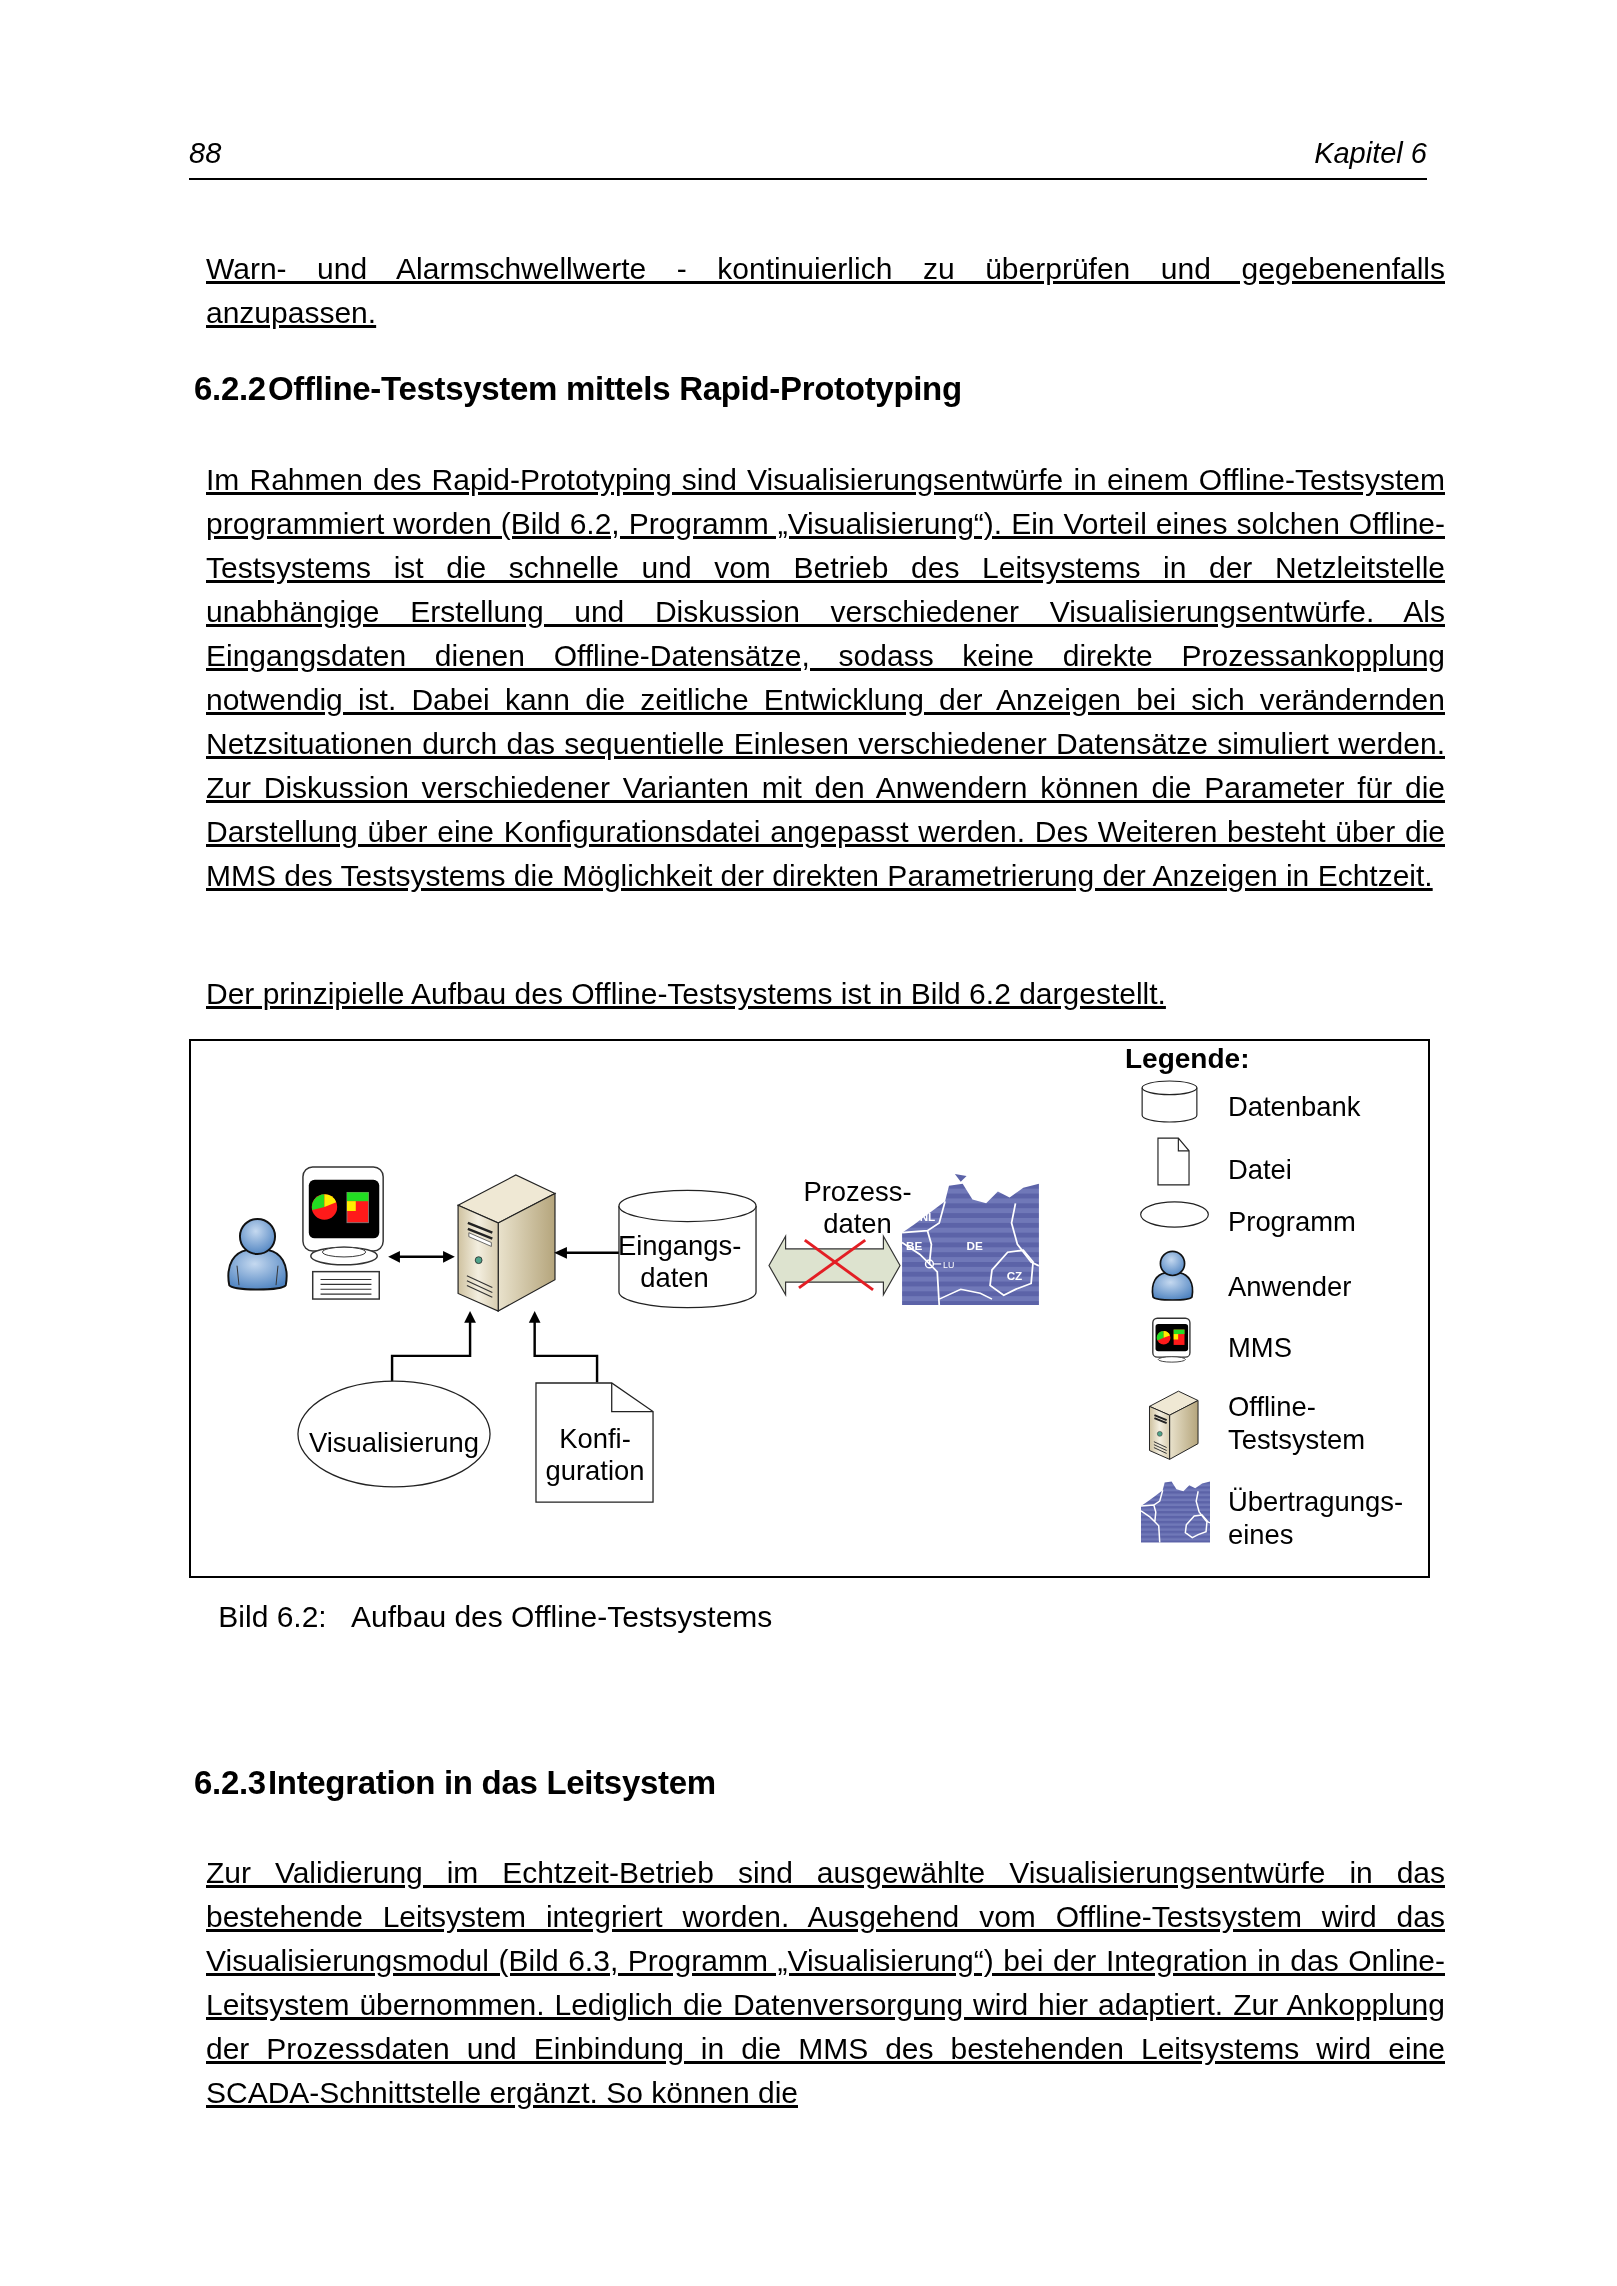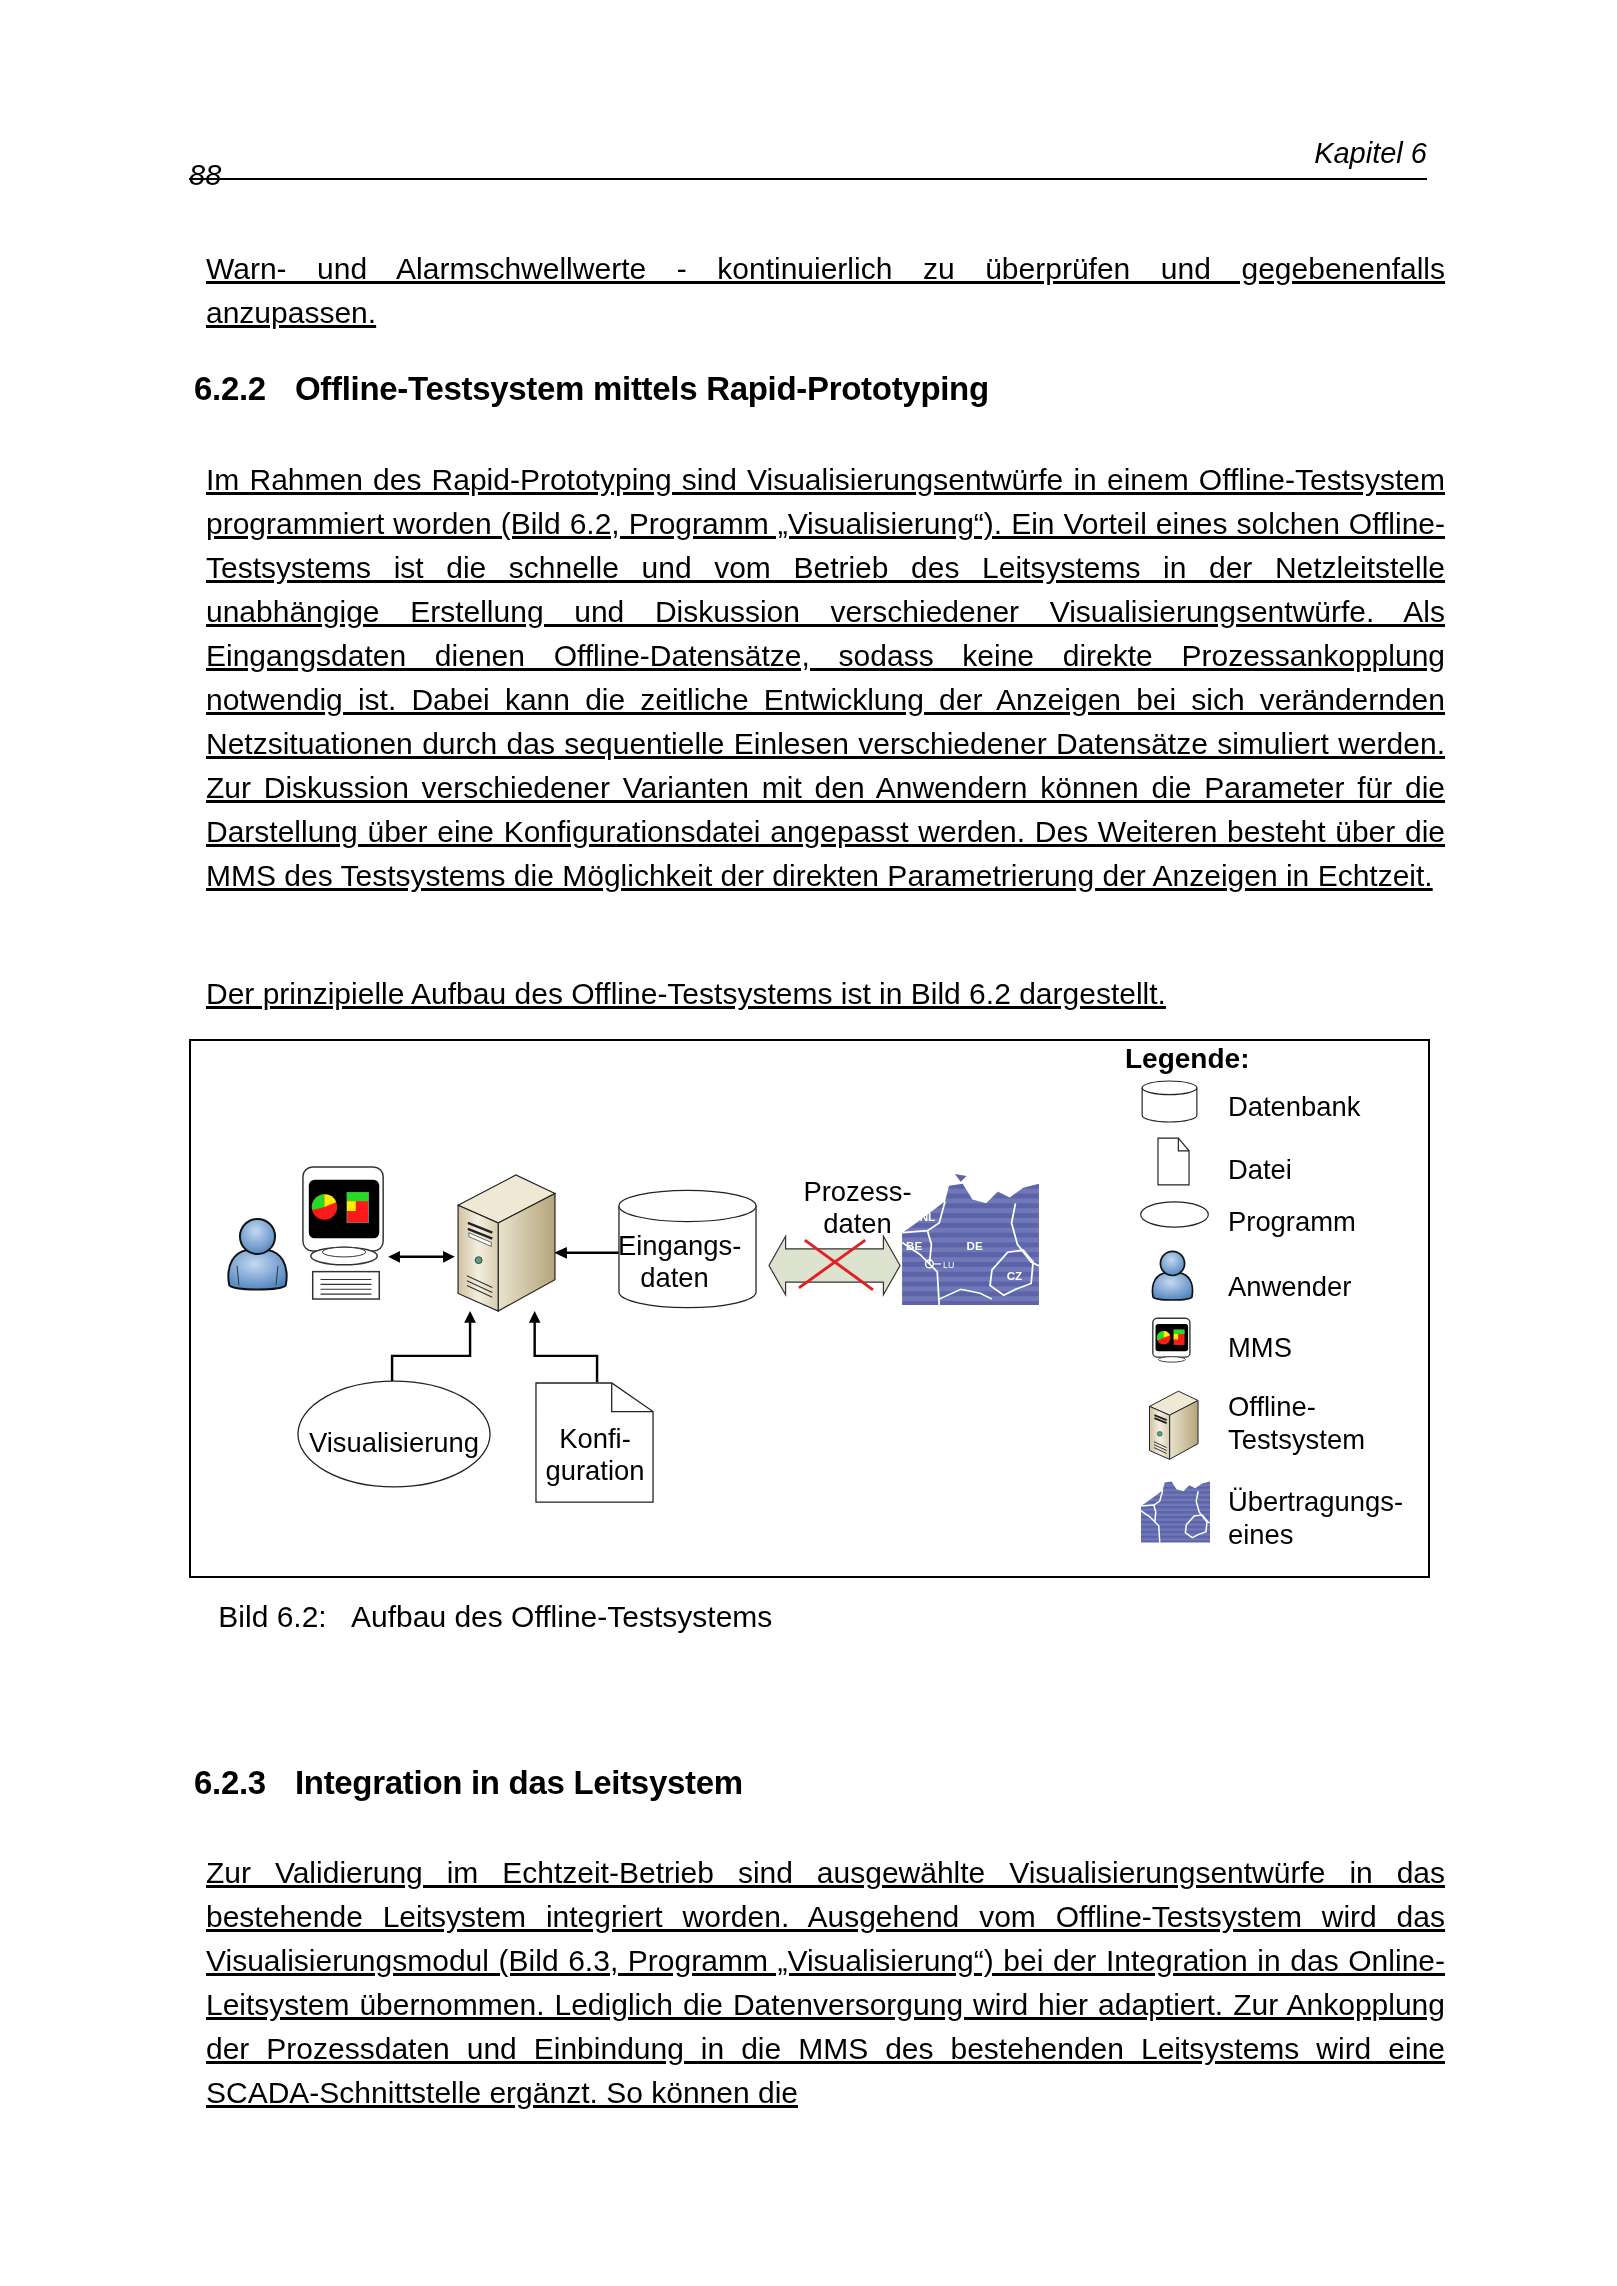--- a/index.html
+++ b/index.html
@@ -1,26 +1,26 @@
 <!DOCTYPE html>
 <html><head>
 <meta charset="utf-8">
 <style>
   html, body { margin: 0; padding: 0; background: #ffffff; }
   body { width: 1617px; height: 2287px; position: relative; overflow: hidden;
          font-family: "Liberation Sans", sans-serif; color: #000; }
   .running-head { position: absolute; left: 189px; top: 135px; width: 1238px; height: 43px;
                   border-bottom: 2px solid #000; font-style: italic; font-size: 29px; }
-  .running-head .pg { position: absolute; left: 0; top: 2px; margin-top: 22px; }
+  .running-head .pg { position: absolute; left: 0; top: 2px; }
   .running-head .ch { position: absolute; right: 0; top: 2px; }
   .body-text { position: absolute; left: 194px; width: 1239px; font-size: 30px;
                line-height: 44px; text-align: justify; margin: 12px; text-decoration: underline; }
   .heading { position: absolute; left: 194px; font-size: 33px; font-weight: bold;
              letter-spacing: -0.3px; margin: 0; }
-  .heading .num { margin-right: 29px; }
+  .heading .num { margin-right: 2px; }
   .figure-box { position: absolute; left: 189px; top: 1039px; width: 1241px; height: 539px;
                 border: 2.9px solid #000; box-sizing: border-box; }
   .fig-label { position: absolute; font-size: 27.4px; line-height: 32px; text-align: center; white-space: nowrap; }
   .legend-title { position: absolute; left: 1125px; top: 1043px; font-size: 28px; font-weight: bold; }
   .legend-label { position: absolute; left: 1228px; font-size: 27.4px; line-height: 33px; }
   .caption { position: absolute; left: 194px; top: 1600px; font-size: 30px; text-align: center; }
   .caption .cap-num { display: inline-block; width: 157px; }
   svg { position: absolute; overflow: visible; }
 </style>
 </head>

